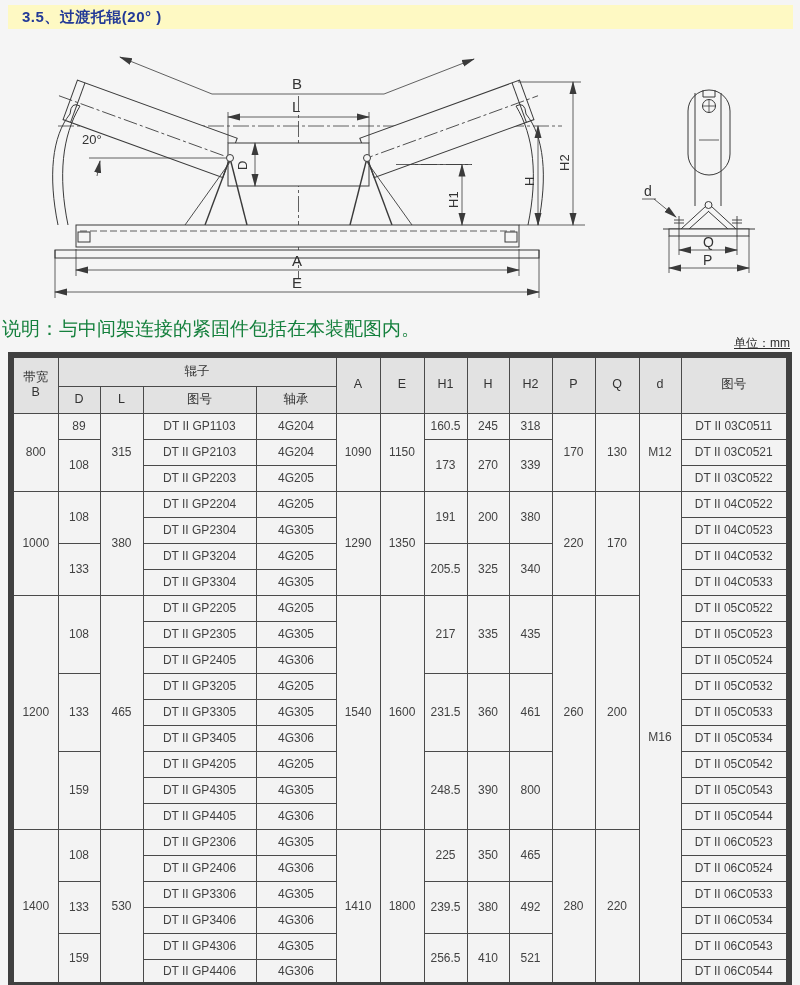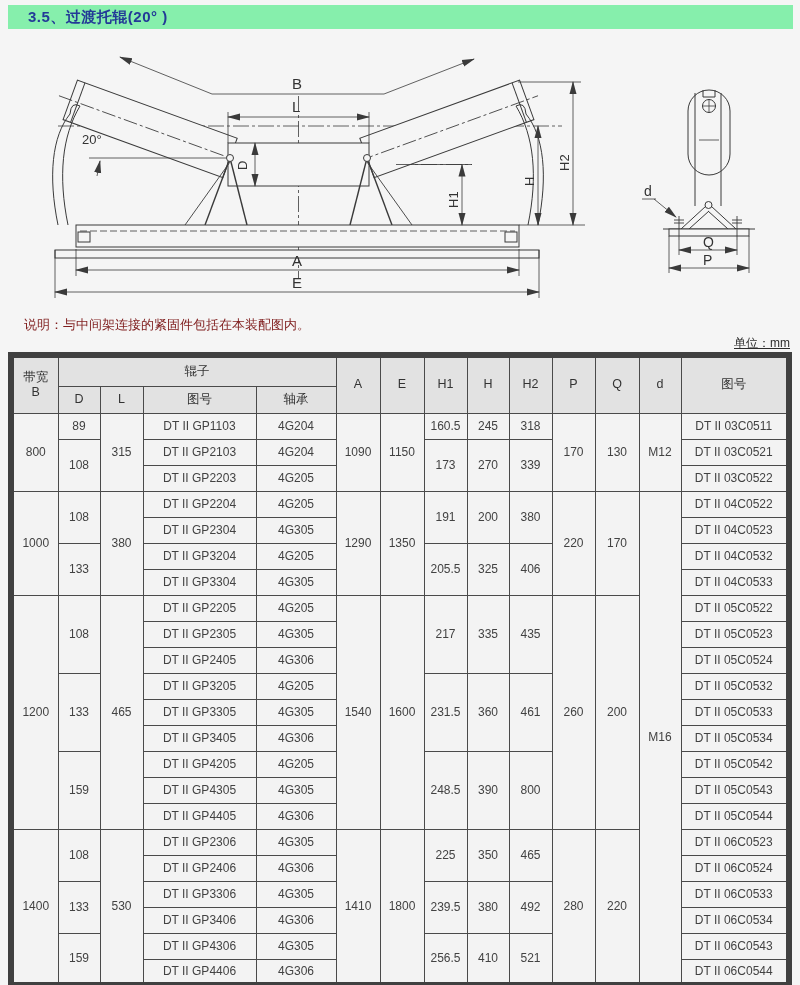--- a/index.html
+++ b/index.html
@@ -3,29 +3,29 @@
 <meta charset="utf-8">
 <style>
   * { margin:0; padding:0; box-sizing:border-box; }
   body { background:#e9e9e9; font-family:"Liberation Sans", sans-serif; }
   .page {
     position:relative; width:800px; height:985px; margin:0 auto;
     background:#f5f5f5; color:#3d3d3d; overflow:hidden;
   }
   .title-bar {
     position:absolute; left:8px; top:5px; right:7px; height:24px;
-    background:#86efac; display:flex; align-items:center; padding-left:20px;
+    background:#fef9c3; display:flex; align-items:center; padding-left:14px;
   }
   .title-bar .t {
     color:#233a97; font-weight:bold; font-size:15px; letter-spacing:.5px;
   }
   .drawing { position:absolute; left:0; top:36px; width:800px; height:278px; }
   svg text { fill:#333; font-family:"Liberation Sans", sans-serif; }
   .note {
-    position:absolute; left:24px; top:316px; font-size:13px; color:#7f1d1d;
+    position:absolute; left:2px; top:316px; font-size:19px; color:#15803d;
   }
   .unit {
     position:absolute; right:10px; top:335px; font-size:12px; color:#2c2c2c;text-decoration:underline;
   }
   table.spec {
     position:absolute; left:8px; top:352px; width:784px;
     border-collapse:collapse; table-layout:fixed;
     font-size:12px; color:#424242; background:#f3f3f3;
   }
   table.spec th, table.spec td {
@@ -274,21 +274,21 @@
           <td>DT II GP2304</td>
           <td>4G305</td>
           <td>DT II 04C0523</td>
         </tr>
         <tr>
           <td rowspan="2">133</td>
           <td>DT II GP3204</td>
           <td>4G205</td>
           <td rowspan="2">205.5</td>
           <td rowspan="2">325</td>
-          <td rowspan="2">406</td>
+          <td rowspan="2">340</td>
           <td>DT II 04C0532</td>
         </tr>
         <tr>
           <td>DT II GP3304</td>
           <td>4G305</td>
           <td>DT II 04C0533</td>
         </tr>
         <tr>
           <td rowspan="9">1200</td>
           <td rowspan="3">108</td>

